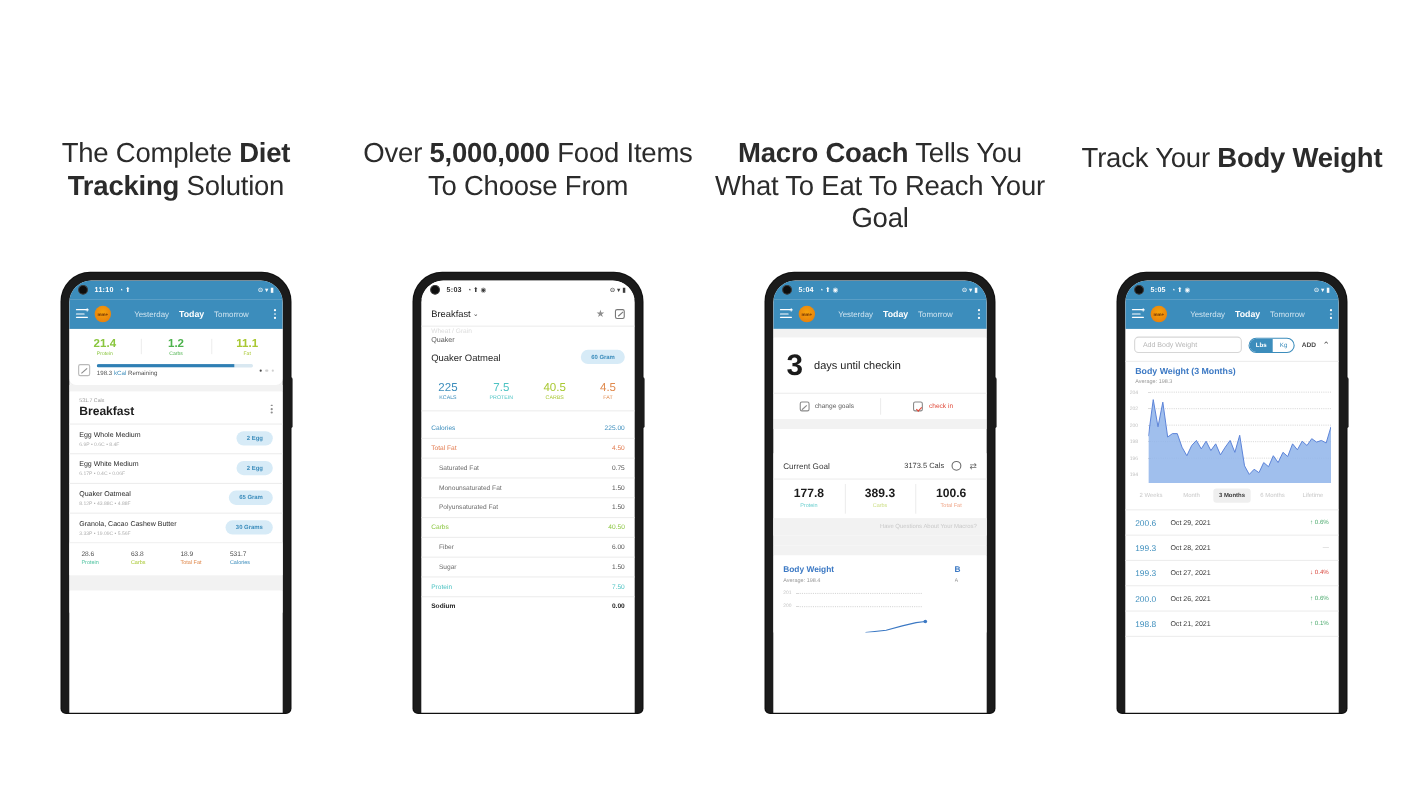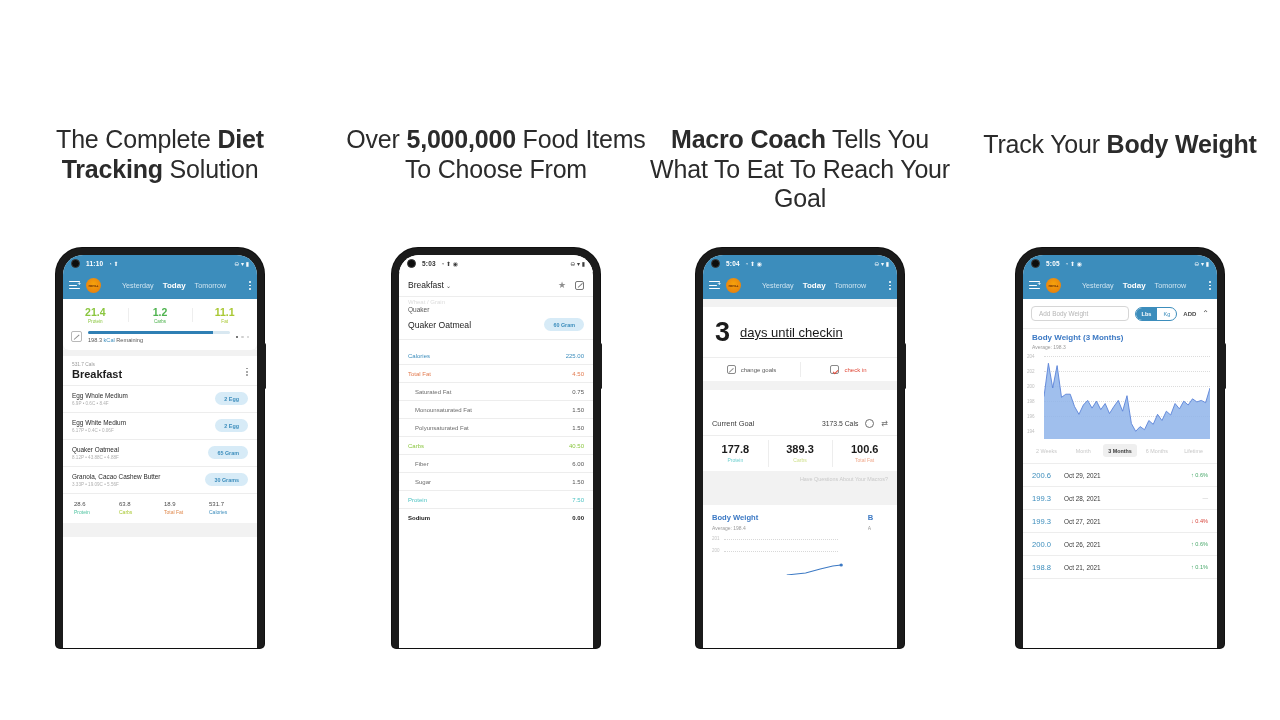--- a/index.html
+++ b/index.html
@@ -6,21 +6,21 @@
   html, body {
     width: 1280px; height: 720px;
     background: #ffffff;
     font-family: "Liberation Sans", sans-serif;
     overflow: hidden;
   }
   .stage { position: relative; width: 1280px; height: 720px; background:#fff; }
 
   .panel { position: absolute; top: 0; width: 320px; height: 720px; }
   .panel-1 { left: 0; }
-  .panel-2 { left: 336px; }
+  .panel-2 { left: 320px; }
   .panel-3 { left: 640px; }
   .panel-4 { left: 960px; }
 
   .headline {
     position: absolute; top: 125px; left: 8px; right: 8px;
     text-align: center;
     font-size: 25px; line-height: 29.5px;
     color: #2b2b2b; letter-spacing: -0.2px;
     font-weight: 400;
   }
@@ -159,21 +159,21 @@
   .n-kcal{color:#3c8dbc;} .n-prot{color:#4ec3c3;} .n-carb{color:#a9c833;} .n-fat{color:#e08a4e;}
   .nut-line { display:flex; align-items:center; padding: 5.5px 9px; font-size:6px; }
   .nut-line .v { margin-left:auto; }
   .nut-line.indent .k { padding-left: 7px; color:#6d6d6d; }
   .nl-cal{color:#3c8dbc;} .nl-fat{color:#e27a4e;} .nl-carb{color:#8ac63f;} .nl-prot{color:#4ec3c3;}
   .nl-plain{color:#555;} .nl-bold{color:#1b1b1b;font-weight:700;}
 
   
   .checkin-row { display:flex; align-items:center; padding: 12px 12px 11px; gap:10px; }
   .big-num { font-size:27px; font-weight:700; color:#1b1b1b; line-height:1; }
-  .checkin-txt { font-size:13px; color:#1b1b1b;text-decoration:underline; }
+  .checkin-txt { font-size:10px; color:#1b1b1b; }
   .action-row { display:flex; }
   .action-cell { flex:1; display:flex; align-items:center; justify-content:center; gap:5px; padding:7px 0; position:relative; }
   .action-cell + .action-cell::before{content:"";position:absolute;left:0;top:4px;bottom:4px;width:1px;background:#ededed;}
   .action-lbl { font-size:6px; color:#5c5c5c; }
   .action-lbl.red { color:#e04a3a; }
   .chk-sq { width:9px;height:9px;border:1px solid #8a8a8a;border-radius:2px;position:relative;flex:none;}
   .chk-sq.ok::after{content:"";position:absolute;left:2px;top:3.5px;width:4px;height:2px;border-left:1px solid #e04a3a;border-bottom:1px solid #e04a3a;transform:rotate(-45deg);}
   .chk-sq.pen::after{content:"";position:absolute;left:1.5px;top:5.5px;width:6px;height:1px;background:#8a8a8a;transform:rotate(-42deg);transform-origin:left center;}
   .goal-head { display:flex; align-items:center; padding:7px 9px; gap:7px;margin-top:22px; }
   .goal-title { font-size:7.4px; color:#3a3a3a; }
@@ -401,20 +401,38 @@
         </div>
         <div class="sep"></div>
 
         <div class="brand-cat">Wheat / Grain</div>
         <div class="brand-name">Quaker</div>
         <div class="item-row">
           <div class="item-name">Quaker Oatmeal</div>
           <div class="pill">60 Gram</div>
         </div>
 
+        <div class="nutr-row">
+          <div class="nutr-cell">
+            <div class="nutr-val n-kcal">225</div>
+            <div class="nutr-lbl n-kcal">KCALS</div>
+          </div>
+          <div class="nutr-cell">
+            <div class="nutr-val n-prot">7.5</div>
+            <div class="nutr-lbl n-prot">PROTEIN</div>
+          </div>
+          <div class="nutr-cell">
+            <div class="nutr-val n-carb">40.5</div>
+            <div class="nutr-lbl n-carb">CARBS</div>
+          </div>
+          <div class="nutr-cell">
+            <div class="nutr-val n-fat">4.5</div>
+            <div class="nutr-lbl n-fat">FAT</div>
+          </div>
+        </div>
         <div class="sep"></div>
         <div style="height:7px;"></div>
 
         <div class="nut-line">
           <span class="k nl-cal">Calories</span>
           <span class="v nl-cal">225.00</span>
         </div>
         <div class="sep"></div>
         <div class="nut-line">
           <span class="k nl-fat">Total Fat</span>

